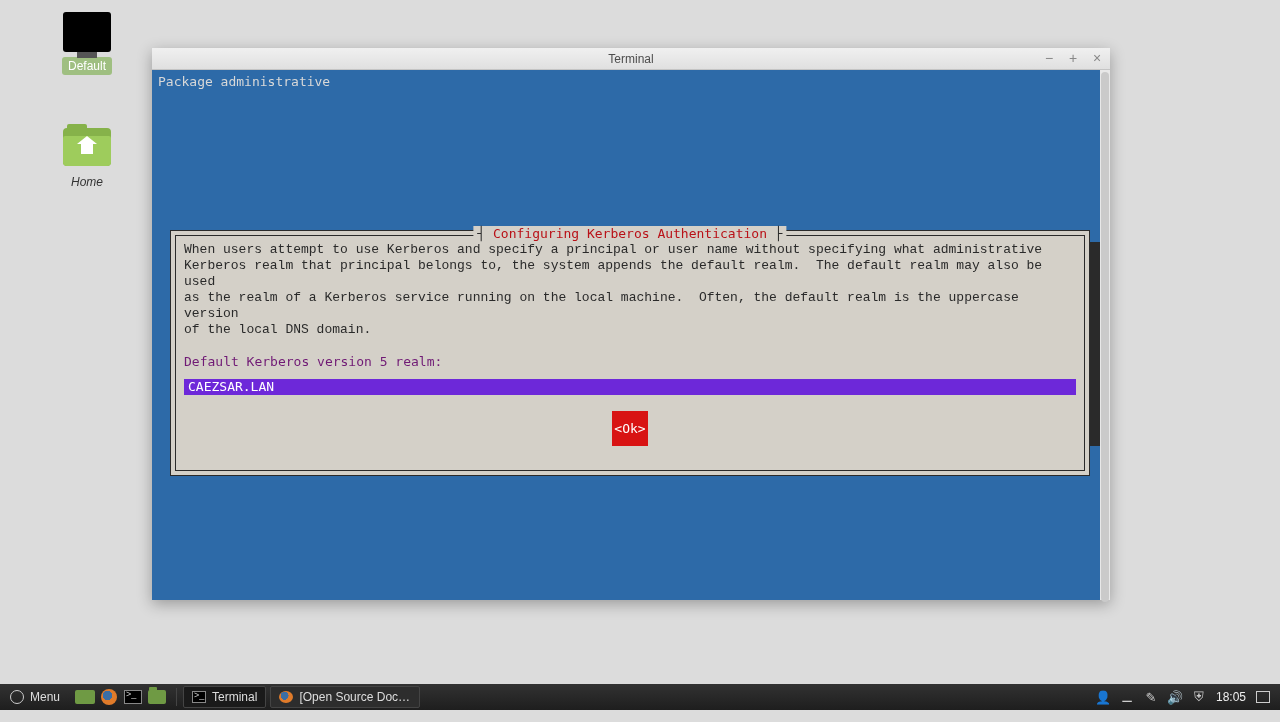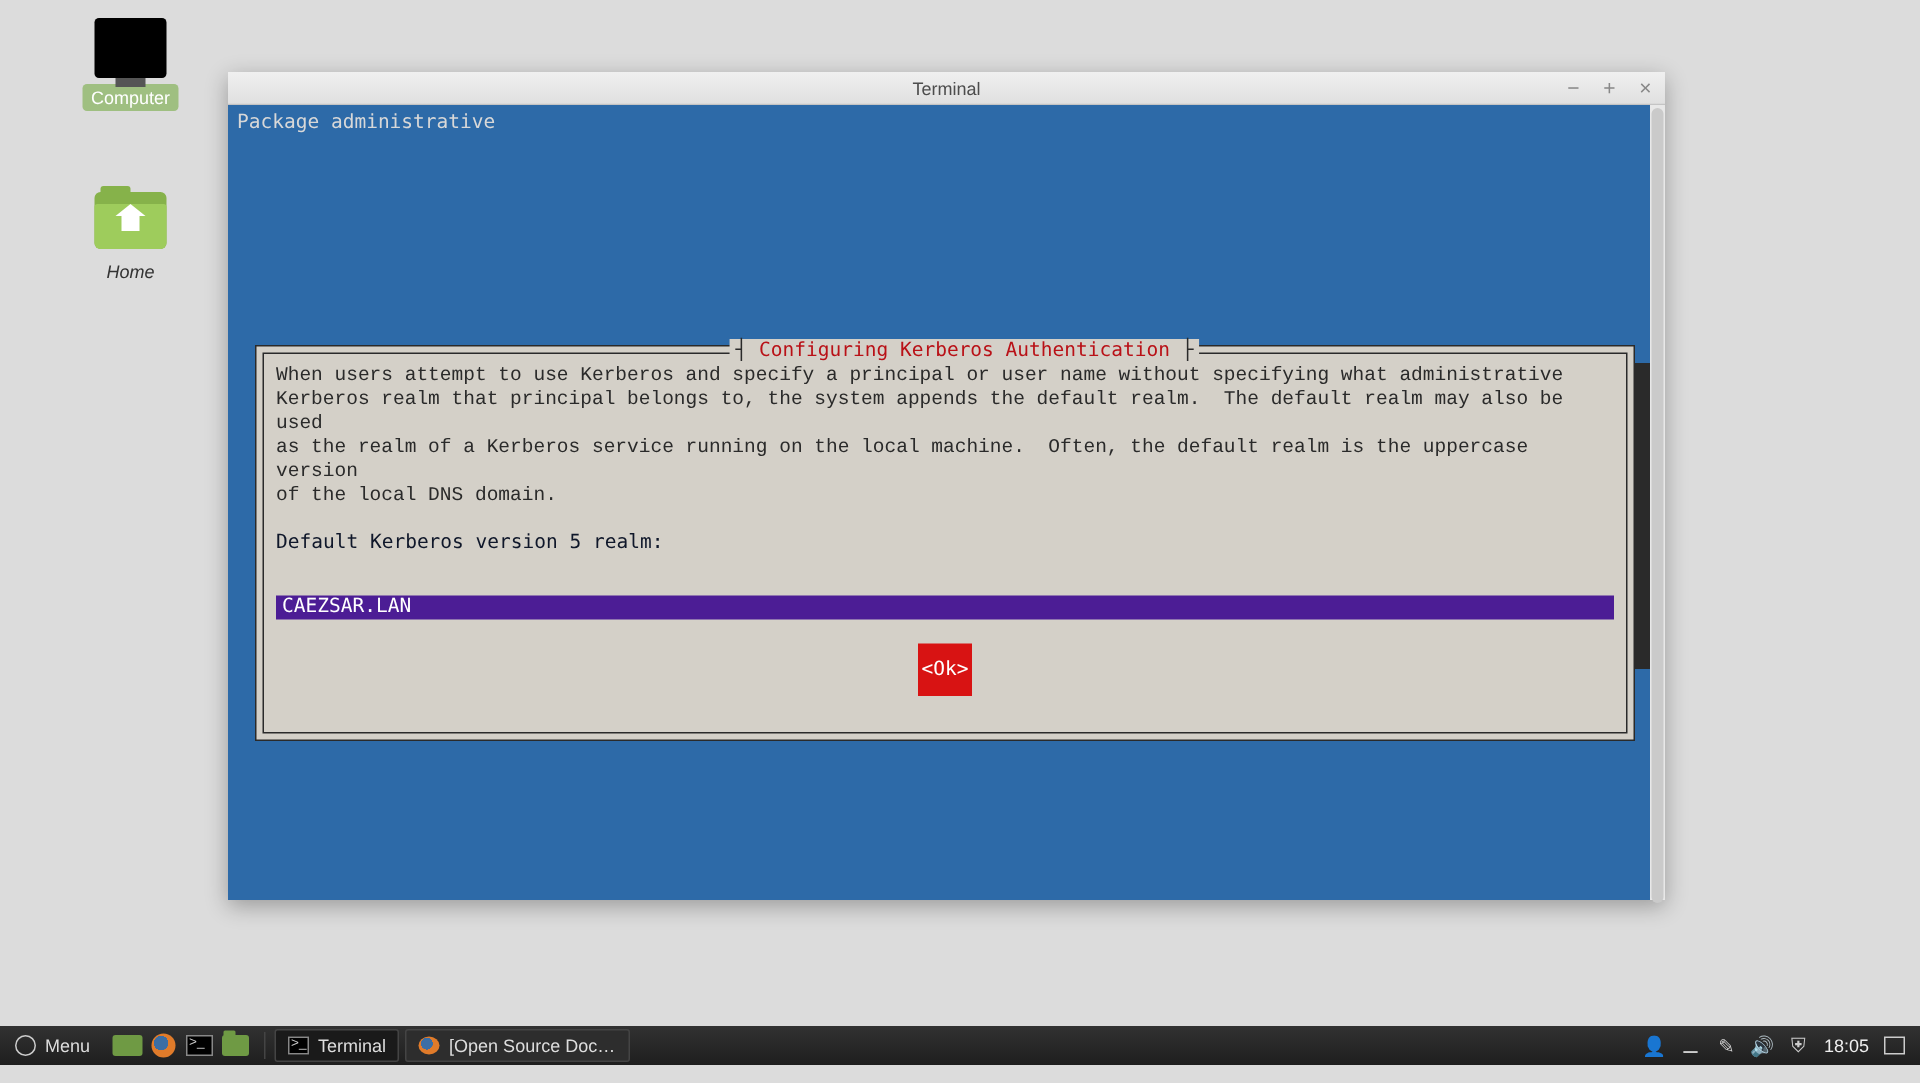--- a/index.html
+++ b/index.html
@@ -33,26 +33,26 @@
 
   .term { position:absolute; top:22px; left:0; right:0; bottom:0; background:#2d6aa8; font-family: "DejaVu Sans Mono", monospace; font-size:13px; color:#d0d0d0; }
   .term-inner { position:absolute; inset:2px; }
   .pkg-line { position:absolute; left:4px; top:2px; color:#d8d8d8; }
 
   
   .dialog-wrap { position:absolute; left:16px; top:158px; width:920px; }
   .dialog-shadow { position:absolute; left:12px; top:12px; width:100%; height:204px; background:#2a2a2a; }
   .dialog { position:relative; width:100%; border:1px solid #2a2a2a; background:#d4d0c8; }
   .dialog-inner { border:1px solid #2a2a2a; margin:4px; padding:6px 8px 24px; background:#d4d0c8; position:relative; }
-  .dialog-title-wrap { position:absolute; top:-10px; left:50%; transform:translateX(-50%); background:#d4d0c8; padding:0 4px; font-size:13px; color:#2a2a2a; white-space:nowrap;margin-left:13px; }
+  .dialog-title-wrap { position:absolute; top:-10px; left:50%; transform:translateX(-50%); background:#d4d0c8; padding:0 4px; font-size:13px; color:#2a2a2a; white-space:nowrap; }
   .dialog-title-wrap .br { color:#2a2a2a; }
   .dialog-title-wrap .title-red { color:#b91117; }
   .dialog-text { color:#2a2a2a; line-height:16px; white-space:pre-wrap;font-family:Liberation Mono, monospace; }
-  .prompt { color:#0f172a; margin-top:16px; }
-  .input-line { background:#4c1d95; color:#fff; padding:0 4px; margin-top:28px; height:16px; line-height:16px; }
+  .prompt { color:#701a75; margin-top:16px; }
+  .input-line { background:#6d28d9; color:#fff; padding:0 4px; margin-top:10px; height:16px; line-height:16px; }
   .ok-btn-row { text-align:center; margin-top:16px; }
   .ok-btn { display:inline-block; background:#d81313; color:#fff; padding:10px 2px; cursor:pointer; font-family: inherit; font-size:13px; }
 
   .scrollbar { position:absolute; right:0; top:22px; bottom:0; width:10px; background:#e8e8e8; }
   .scrollbar-thumb { position:absolute; left:1px; right:1px; top:2px; height:100%; background:#cacaca; border-radius:4px; }
 
   
   .taskbar { position:absolute; left:0; right:0; bottom:12px; height:26px; background:linear-gradient(#323232,#1e1e1e); display:flex; align-items:center; color:#ddd; font-size:12px; }
   .taskbar .menu-btn { display:flex; align-items:center; gap:6px; padding:0 10px; height:100%; cursor:pointer; }
   .gear { width:14px; height:14px; border:1.5px solid #ccc; border-radius:50%; position:relative; }
@@ -74,21 +74,21 @@
   .tray { margin-left:auto; display:flex; align-items:center; gap:10px; padding:0 10px; height:100%; }
   .tray-icon { width:14px; height:14px; color:#ccc; display:flex; align-items:center; justify-content:center; font-size:13px; }
   .clock { font-size:12px; color:#eee; }
   .rect-icon { width:16px; height:12px; border:1.5px solid #ccc; }
 </style>
 </head>
 <body>
 
 <div class="desktop-icon computer-icon selected">
   <div class="monitor"></div>
-  <span class="label">Computer</span>
+  <span class="label">Default</span>
 </div>
 
 <div class="desktop-icon home-icon">
   <div class="folder">
     <div class="folder-tab"></div>
       <div class="folder-back"></div>
       <div class="folder-front"></div>
       <div class="folder-home"></div>
   </div>
   <span class="label">Home</span>

